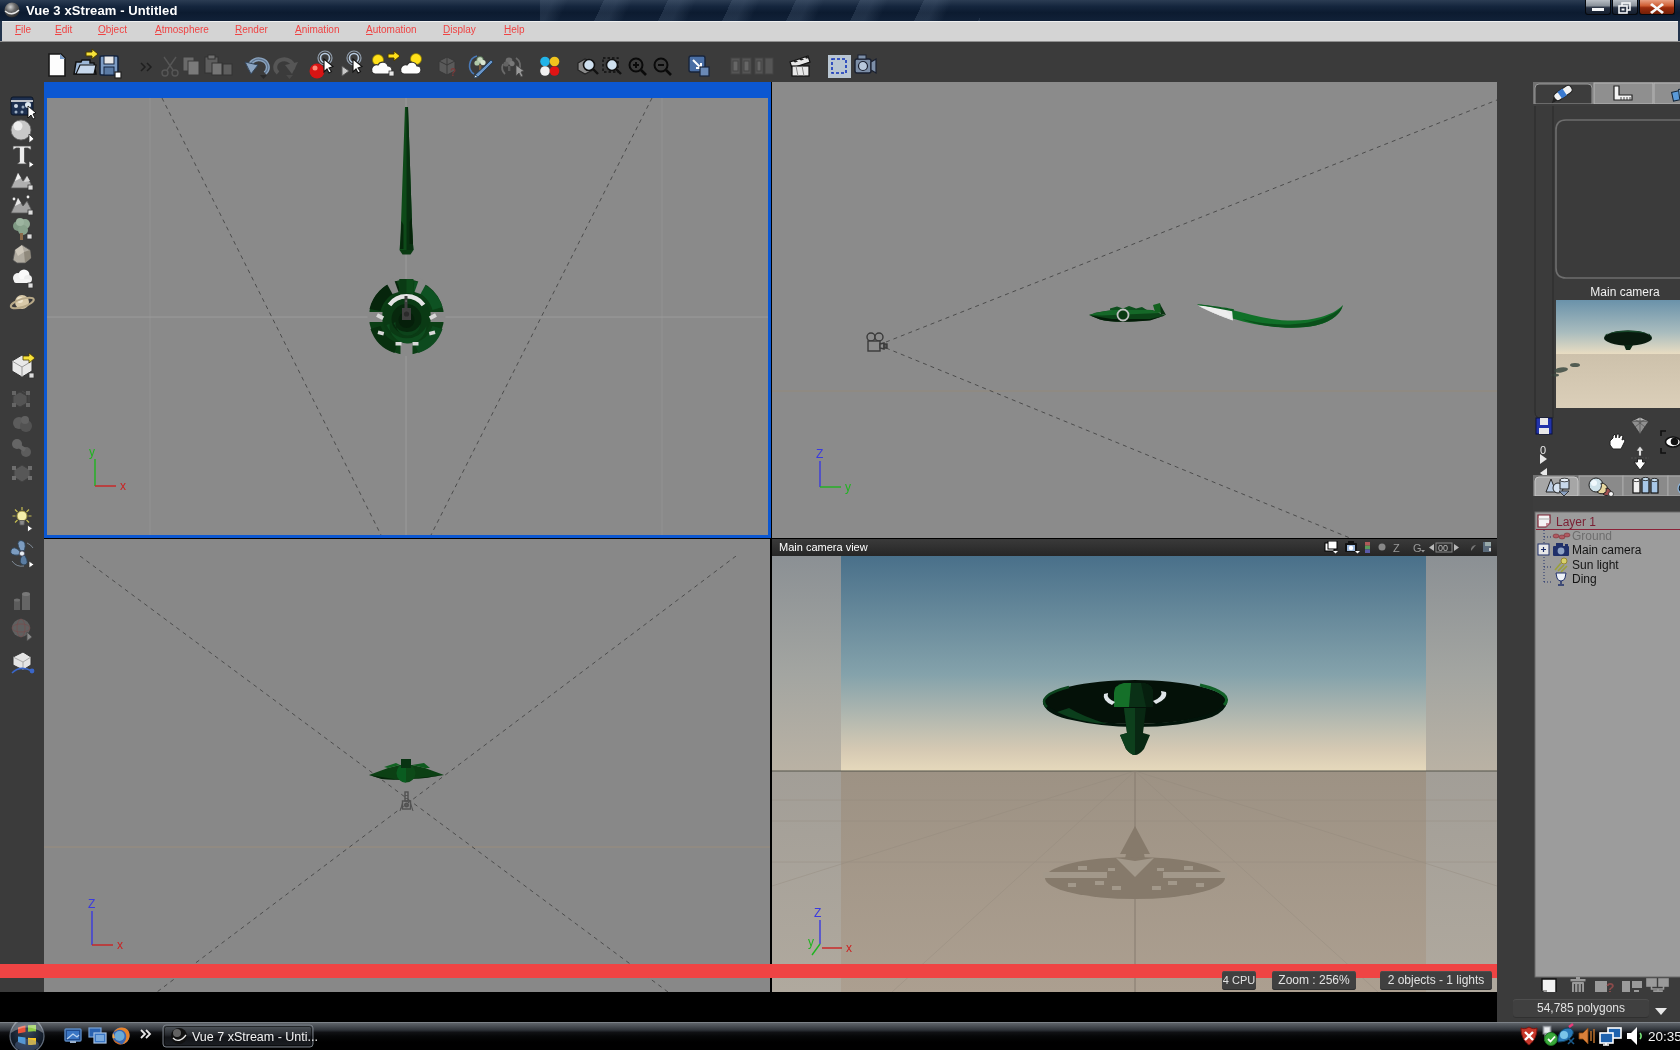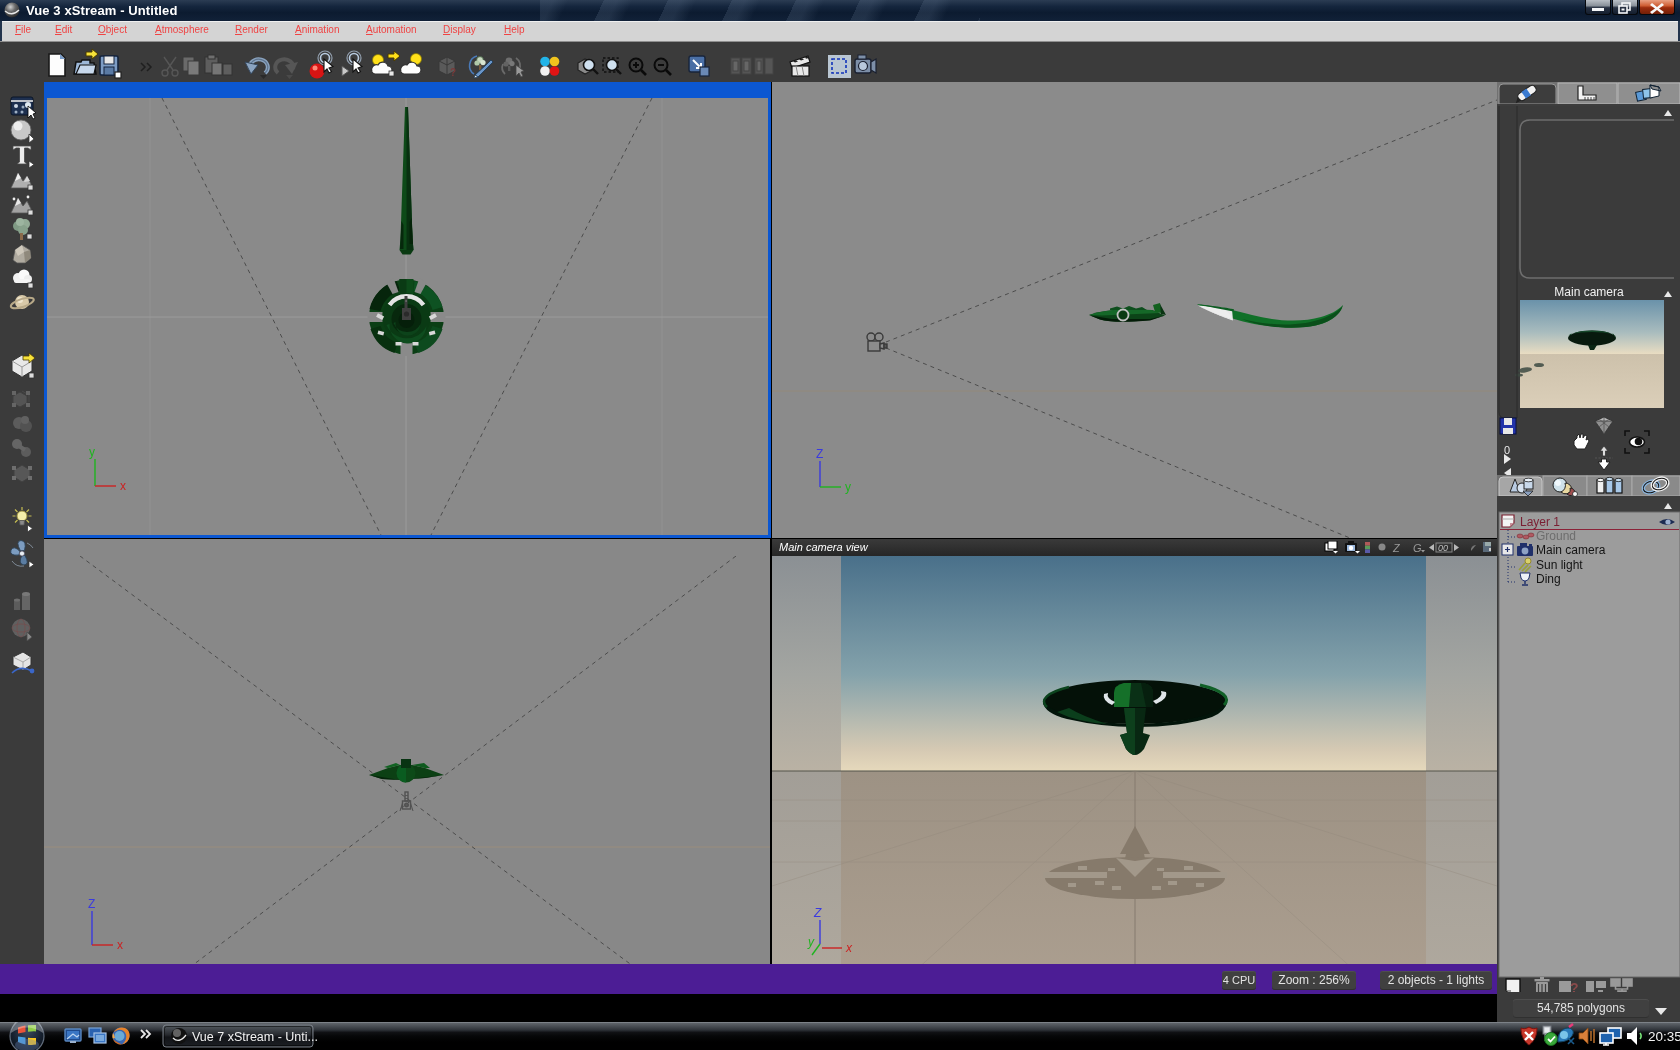--- a/index.html
+++ b/index.html
@@ -36,28 +36,28 @@
 
 #palette { left:0; top:82px; width:44px; height:910px; background:#3b3b3b; }
 
 
 .vptitle { height:17px; background:linear-gradient(#3a3a3a,#262626); color:#fff;
   font-size:11px; line-height:17px; padding-left:7px; position:relative; }
 #vp-top { left:44px; top:82px; width:727px; height:456px; background:#0b57d2; }
 #vp-top .vptitle { background:linear-gradient(#2f77e8,#0b4fc4); height:16px; line-height:16px; }
 #vp-side { left:772px; top:82px; width:725px; height:456px; background:#8b8b8b; }
 #vp-front { left:44px; top:539px; width:726px; height:453px; background:#888888; }
-#vp-main { left:772px; top:539px; width:725px; height:453px; background:#8d8d8d;font-style:italic; }
+#vp-main { left:772px; top:539px; width:725px; height:453px; background:#8d8d8d; }
 .vpico { position:absolute; top:2px; width:15px; height:12px; }
 
 
-#rpanel { left:1497px; top:82px; width:183px; height:940px; background:#3b3b3b; }
-
-
-#statusbar { left:0; top:964px; width:1497px; height:30px; background:#4c1d95; }
+#rpanel { left:1497px; top:82px; width:183px; height:940px; background:#3b3b3b;padding-left:36px; }
+
+
+#statusbar { left:0; top:964px; width:1497px; height:14px; background:#ef4444; }
 .statbtn { position:absolute; top:7px; height:19px; color:#e2e2e2; font-size:12px;
   text-align:center; background:#404040; border-radius:3px;
   box-shadow:inset 0 1px 0 #4e4e4e, inset 0 -1px 0 #303030; line-height:19px; }
 
 
 #taskbar { left:0; top:1022px; width:1680px; height:20px;
   background:linear-gradient(#8f949a 0%, #5c6167 7%, #2e3238 40%, #101114 52%, #060708 70%, #000 100%); }
 </style>
 </head>
 <body>

